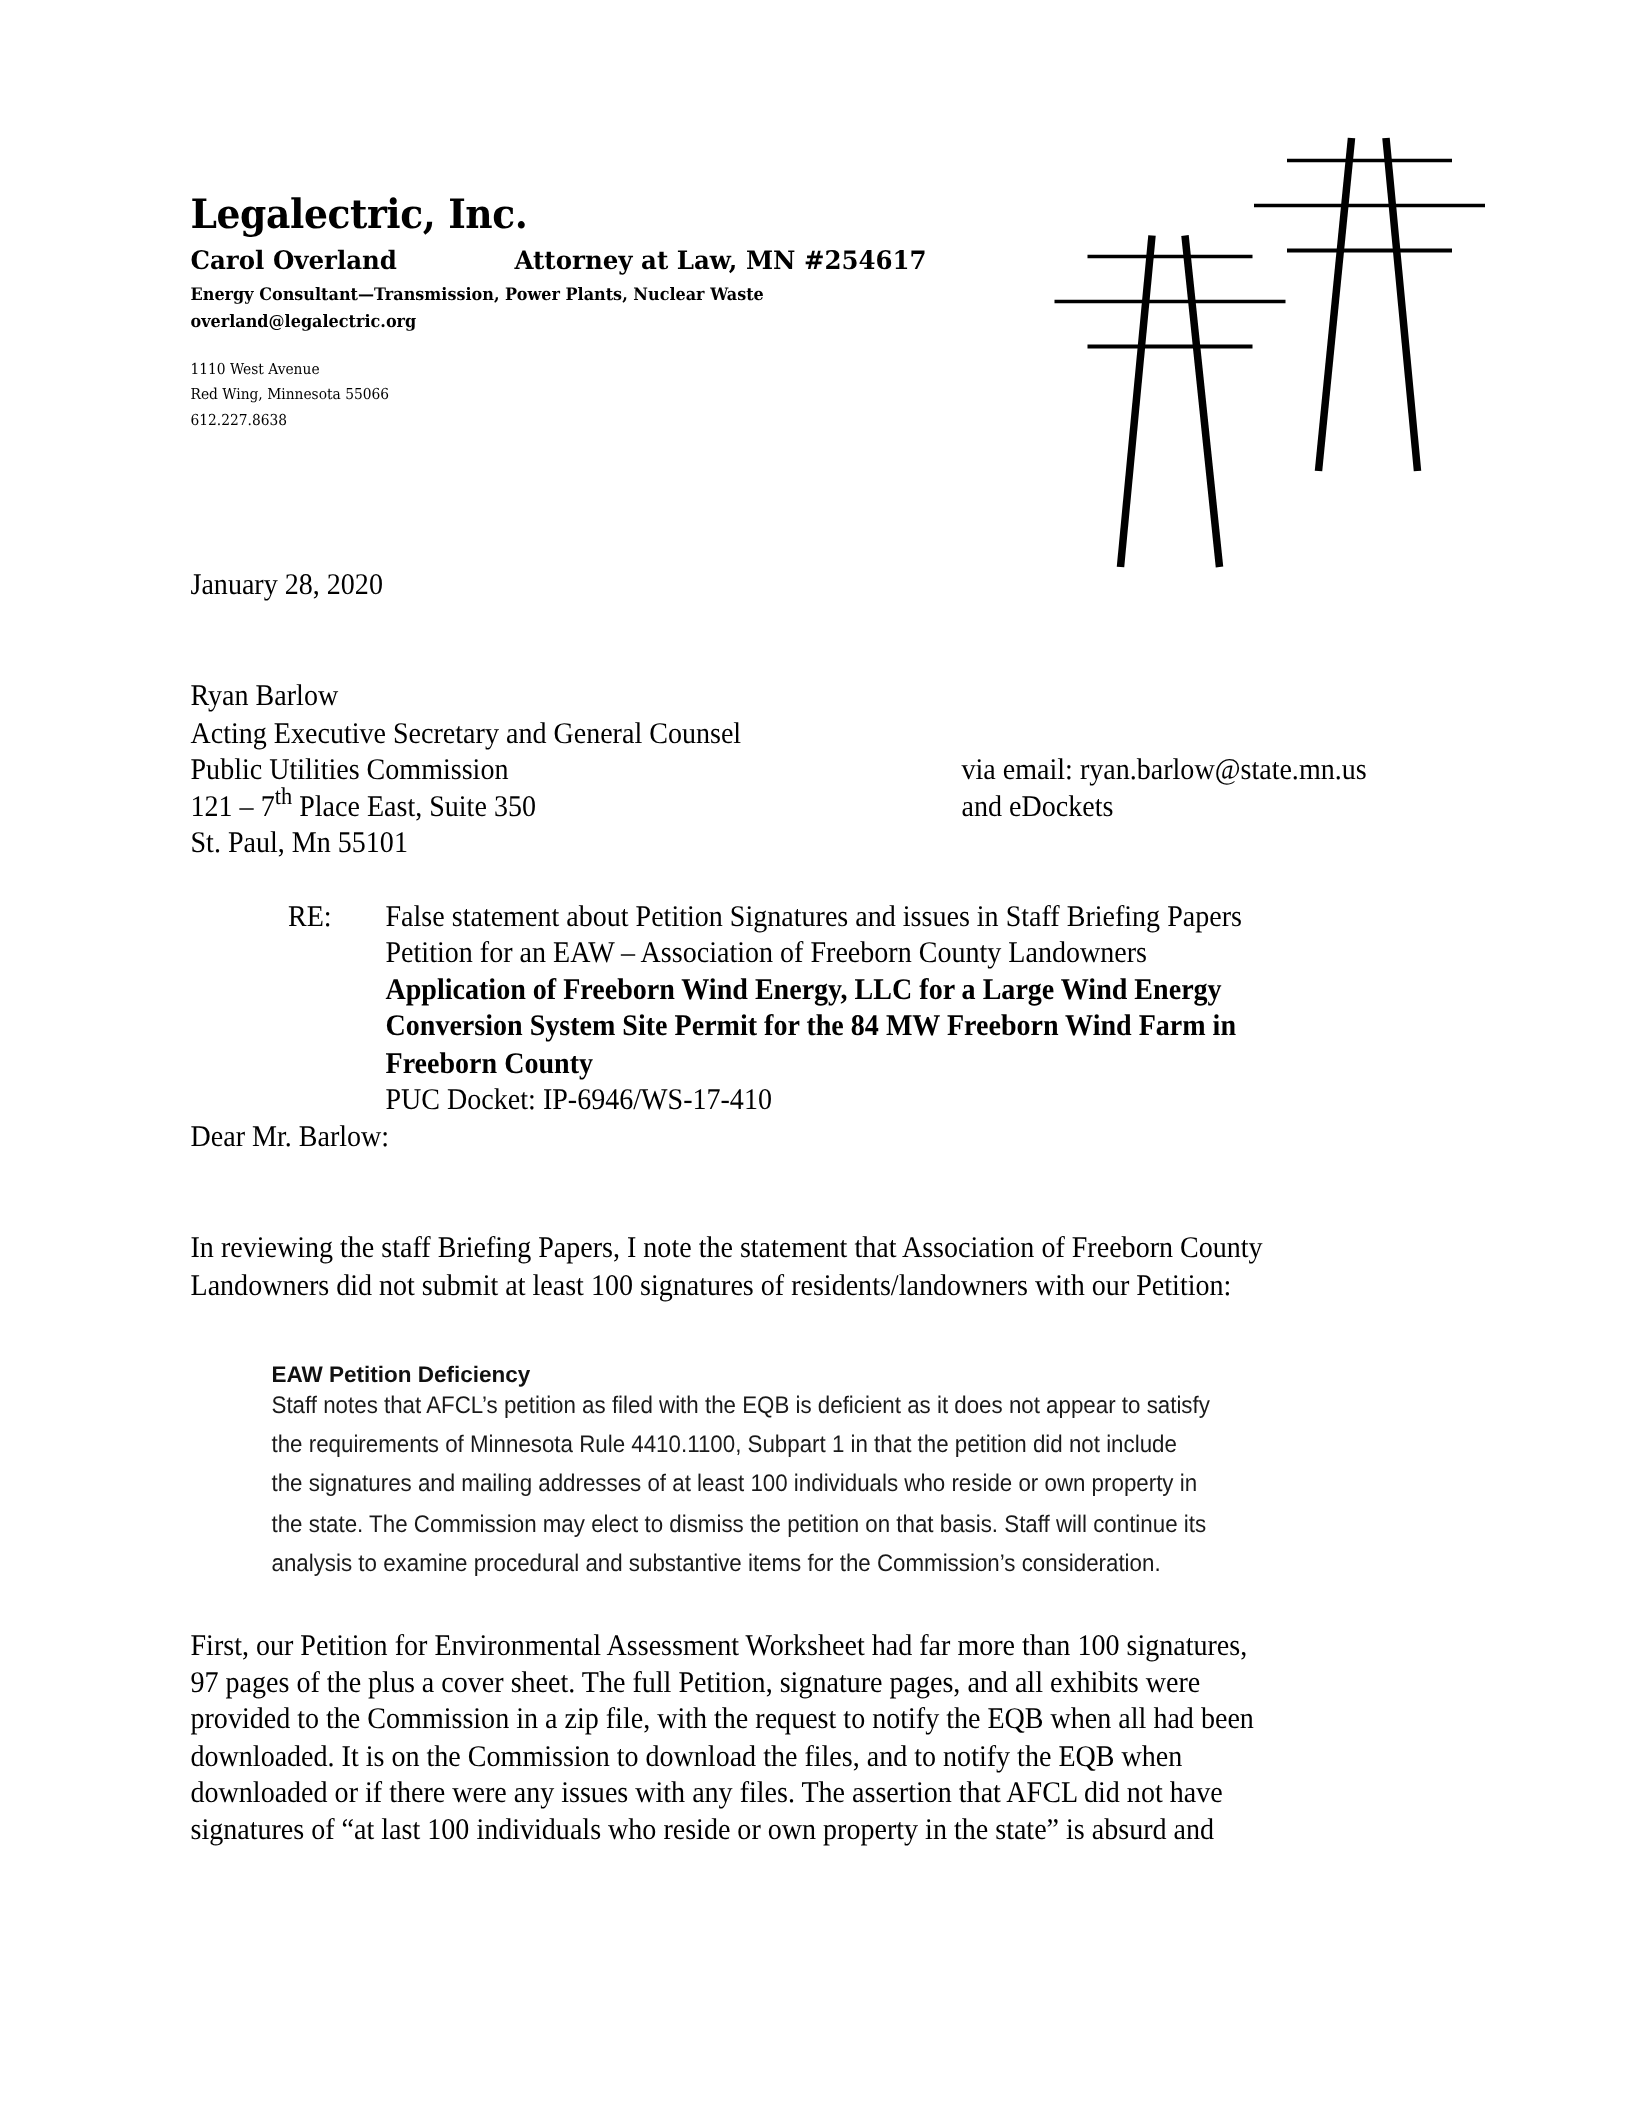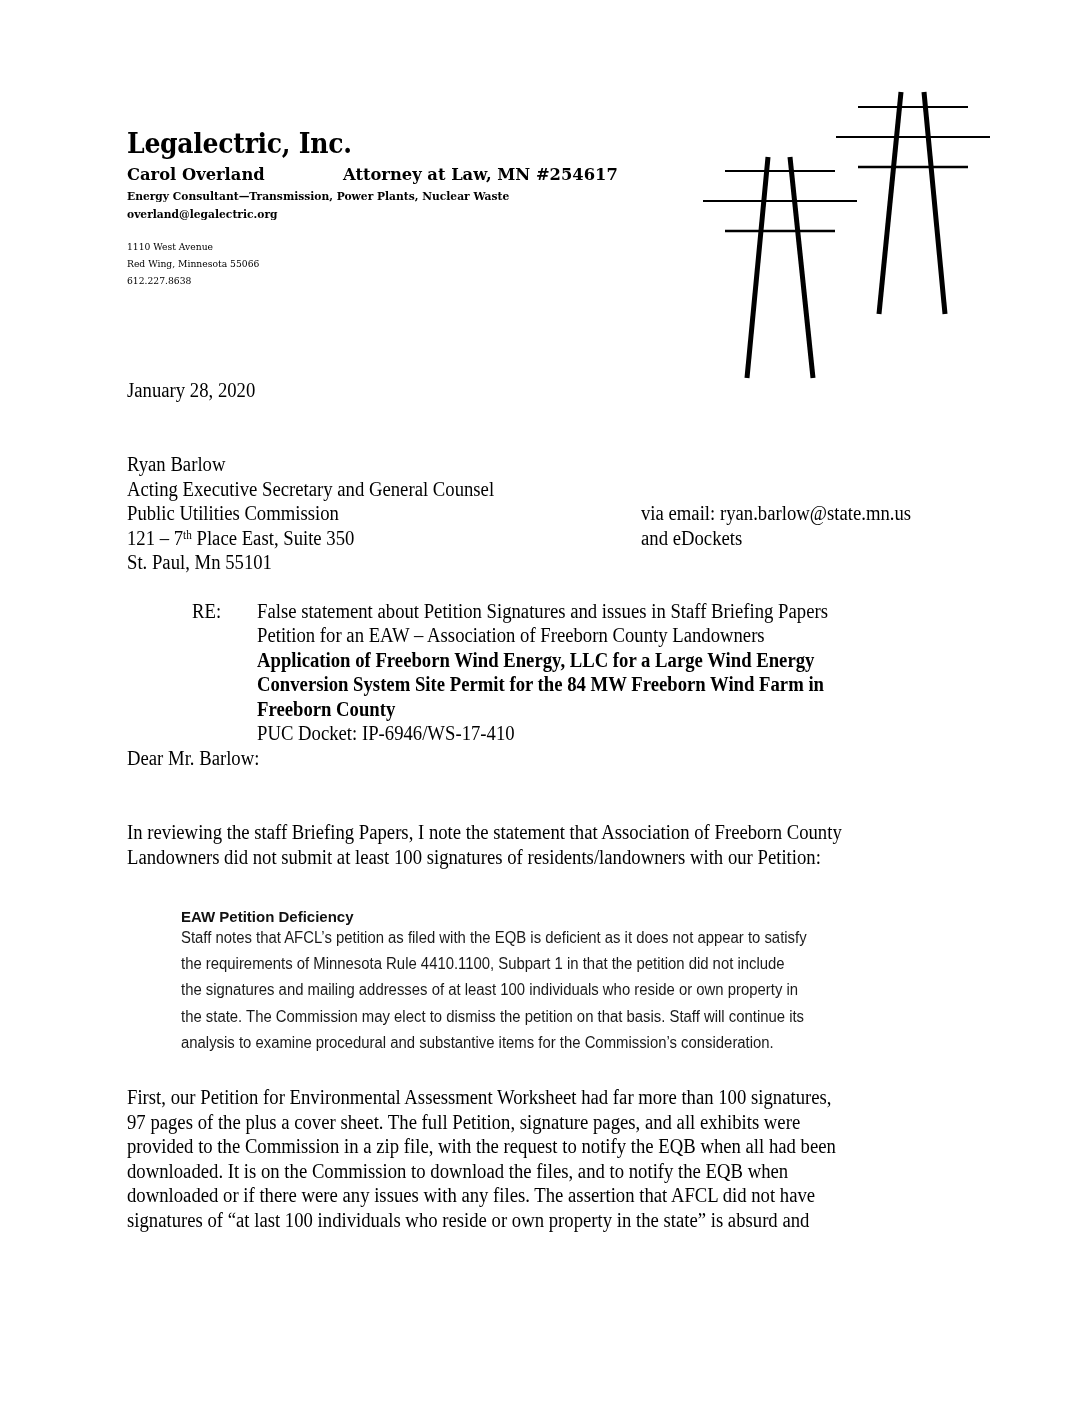--- a/index.html
+++ b/index.html
@@ -32,21 +32,21 @@
   .intro { left: 127px; top: 820px; }
   .intro div { height: 24.5px; }
 
   .quote-heading { left: 181px; top: 908px; font-size: 15px; font-weight: bold; color: #111; }
   .quote-body { left: 181px; top: 925px; font-size: 16px; line-height: 26.2px; color: #1a1a1a; transform: scaleX(0.93); transform-origin: left top; }
   .quote-body div { height: 26.2px; }
 
   .para { left: 127px; top: 1085px; }
   .para div { height: 24.6px; }
 
-  sup { font-size: 12px; line-height: 0; vertical-align: 0.5em; }
+  sup { font-size: 16px; line-height: 0; vertical-align: 0.5em; }
 
   .towers { position: absolute; left: 0; top: 0; }
 </style>
 </head>
 <body>
 
 <div class="abs letterhead lh-firm">Legalectric, Inc.</div>
 <div class="abs letterhead lh-name">Carol Overland</div>
 <div class="abs letterhead lh-attorney">Attorney at Law, MN #254617</div>
 <div class="abs letterhead lh-consultant">Energy Consultant—Transmission, Power Plants, Nuclear Waste</div>

